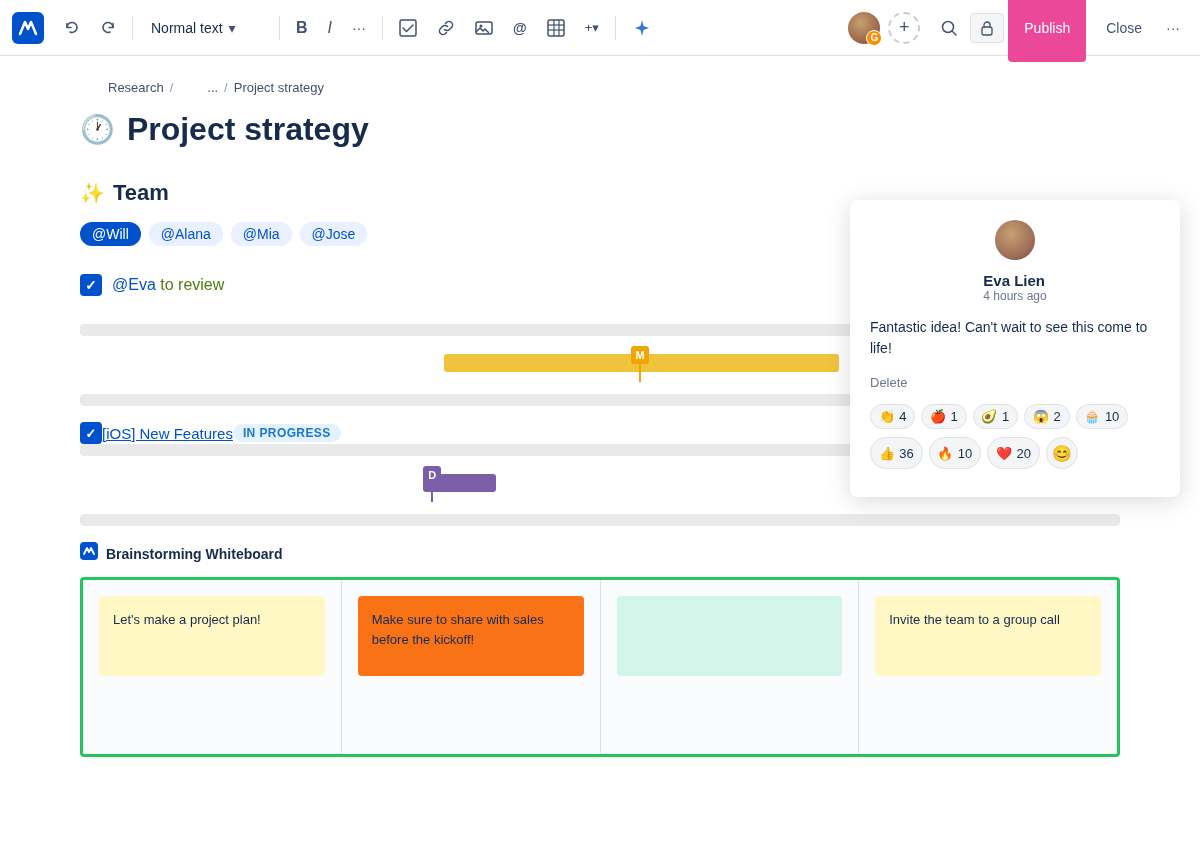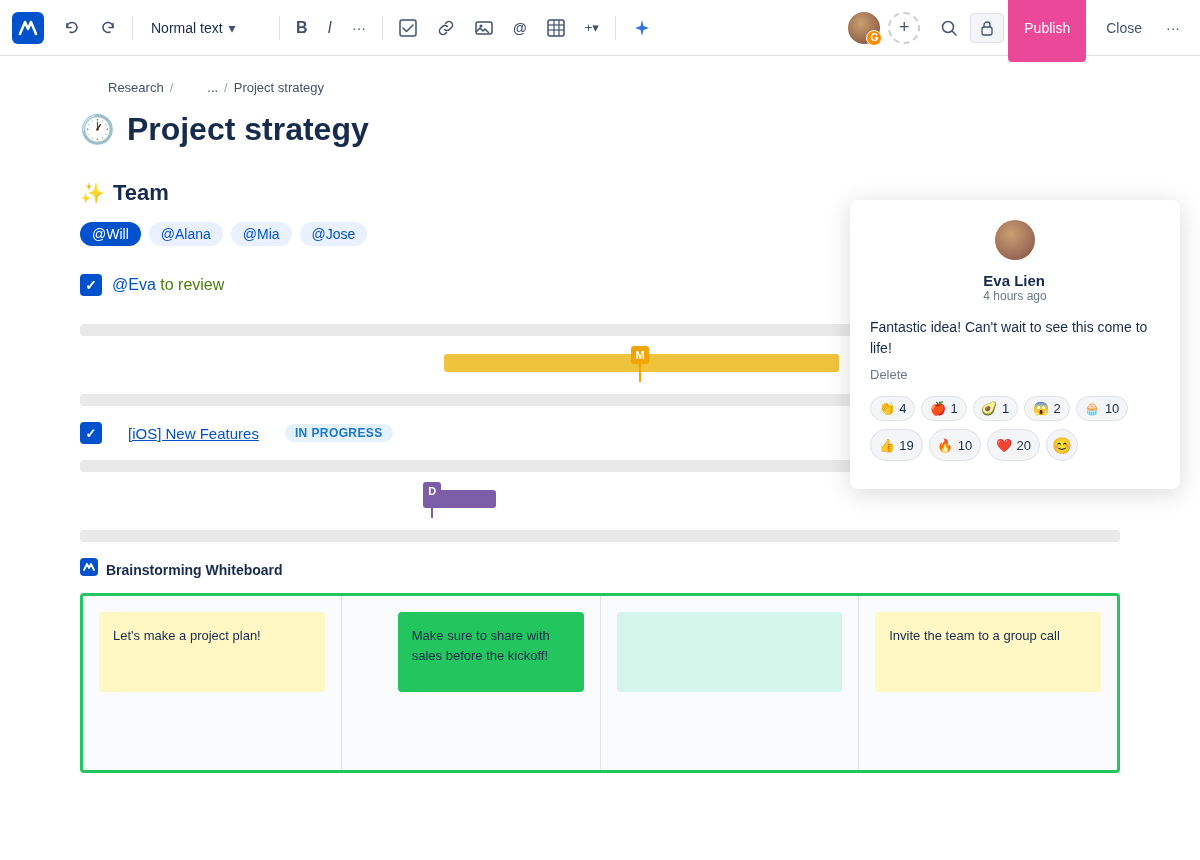--- a/index.html
+++ b/index.html
@@ -83,21 +83,21 @@
     .checkbox-checked {
       width: 22px; height: 22px; border-radius: 4px;
       background: #0052cc; display: flex; align-items: center; justify-content: center;
       flex-shrink: 0;
     }
     .checkbox-checked::after { content: '✓'; color: #fff; font-size: 14px; font-weight: bold; }
     .task-mention { color: #0052cc; font-weight: 500; }
     .task-label { color: #4d7c0f; }
 
     
-    .feature-row { display: flex; align-items: center; gap: 26px; margin-bottom: 16px; }
+    .feature-row { display: flex; align-items: center; gap: 0; margin-bottom: 0; }
     .feature-checkbox {
       width: 22px; height: 22px; border-radius: 4px;
       background: #0052cc; display: flex; align-items: center; justify-content: center;
       flex-shrink: 0;
     }
     .feature-checkbox::after { content: '✓'; color: #fff; font-size: 13px; font-weight: bold; }
     .feature-name { font-size: 15px; color: #0052cc; font-weight: 500; text-decoration: underline; }
     .badge {
       padding: 2px 10px; border-radius: 12px; font-size: 12px; font-weight: 600;
       letter-spacing: 0.4px;
@@ -109,38 +109,38 @@
     .whiteboard-header { display: flex; align-items: center; gap: 8px; margin-bottom: 12px; font-size: 14px; font-weight: 600; color: #172b4d; }
     .whiteboard-logo { color: #0052cc; font-size: 18px; }
     .sticky-notes-area { display: flex; gap: 0; border: 3px solid #22c55e; border-radius: 4px; overflow: hidden; min-height: 180px; background: #fafbfc; }
     .sticky-col { flex: 1; border-right: 1px solid #e0e0e0; padding: 16px; display: flex; align-items: flex-start; }
     .sticky-col:last-child { border-right: none; }
     .sticky-note {
       padding: 14px; border-radius: 4px; font-size: 13px; color: #172b4d;
       line-height: 1.5; min-height: 80px; width: 100%;
     }
     .sticky-yellow { background: #fff8c5; }
-    .sticky-purple { background: #22c55e; margin-left: 40px; }
+    .sticky-purple { background: #f97316; }
 
     
     .comment-popup {
       position: fixed; right: 20px; top: 200px;
       width: 330px; background: #fff; border-radius: 8px;
       box-shadow: 0 4px 24px rgba(0,0,0,0.15); padding: 20px;
       z-index: 100;
     }
     .comment-header { display: flex; align-items: center; gap: 12px; margin-bottom: 14px; flex-direction: column; }
     .comment-avatar { width: 40px; height: 40px; border-radius: 50%; background: #d4a0a0; overflow: hidden; flex-shrink: 0; }
     .comment-avatar-img {
       width: 100%; height: 100%;
       background: radial-gradient(circle at 40% 35%, #c8a070 0%, #a0705a 60%, #7a4a3a 100%);
     }
     .comment-user-name { font-size: 15px; font-weight: 600; color: #172b4d; }
     .comment-time { font-size: 12px; color: #6b778c; }
-    .comment-body { font-size: 14px; color: #172b4d; line-height: 1.5; margin-bottom: 8px; }
+    .comment-body { font-size: 14px; color: #172b4d; line-height: 1.5; margin-bottom: 16px; }
     .comment-delete { font-size: 13px; color: #6b778c; cursor: pointer; margin-bottom: 14px; }
     .reactions-row { display: flex; gap: 6px; flex-wrap: wrap; margin-bottom: 8px; }
     .reaction-btn {
       display: flex; align-items: center; gap: 4px;
       padding: 4px 8px; border-radius: 20px;
       border: 1px solid #dfe1e6; background: #f4f5f7;
       font-size: 13px; cursor: pointer; color: #172b4d;
     }
     .emoji-btn {
       width: 32px; height: 32px; border-radius: 50%;
@@ -415,21 +415,21 @@
     </button>
     <button class="reaction-btn">
       <span>🧁</span>
       <span>10</span>
     </button>
   </div>
 
   <div class="reactions-row">
     <button class="reaction-btn">
       <span>👍</span>
-      <span>19</span>
+      <span>36</span>
     </button>
     <button class="reaction-btn">
       <span>🔥</span>
       <span>10</span>
     </button>
     <button class="reaction-btn">
       <span>❤️</span>
       <span>20</span>
     </button>
     <button class="emoji-btn">

